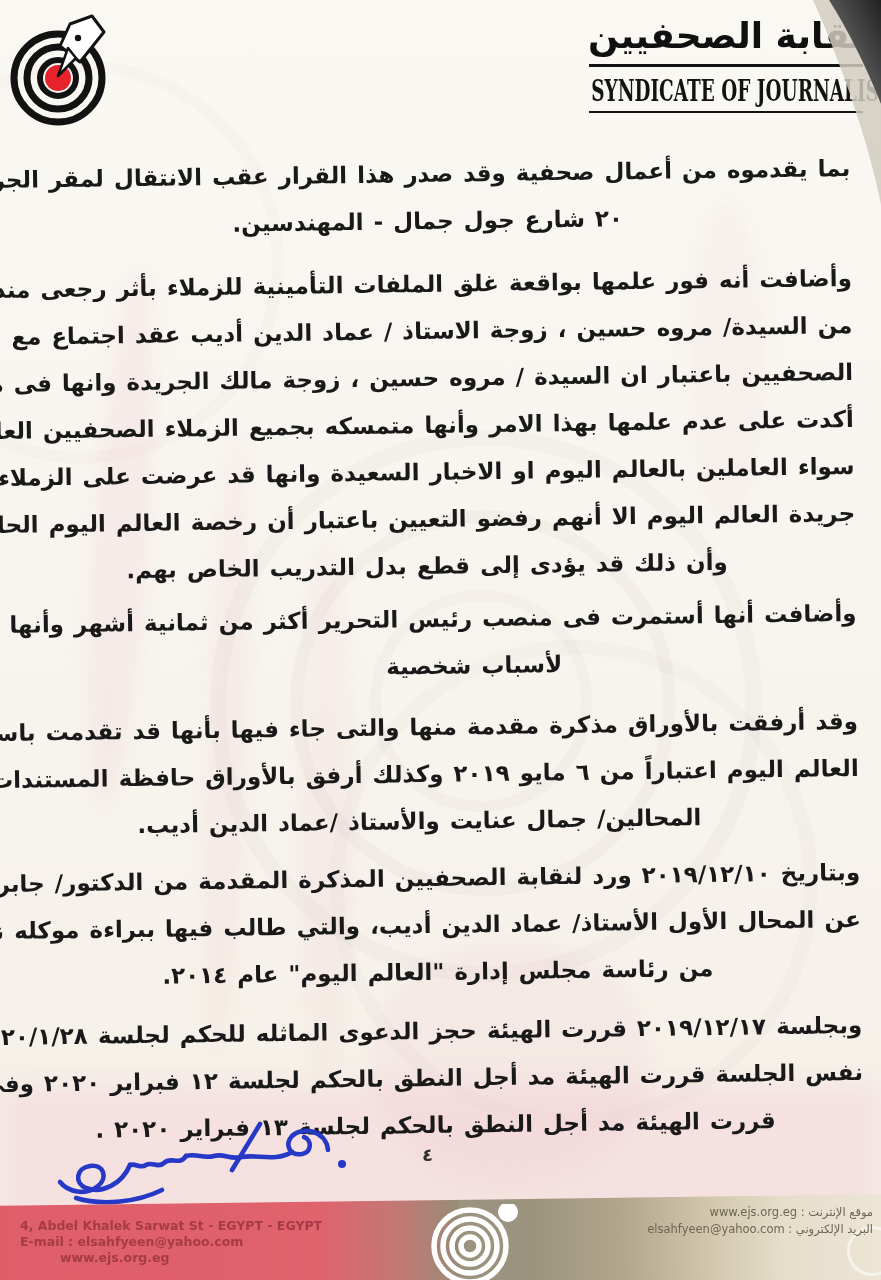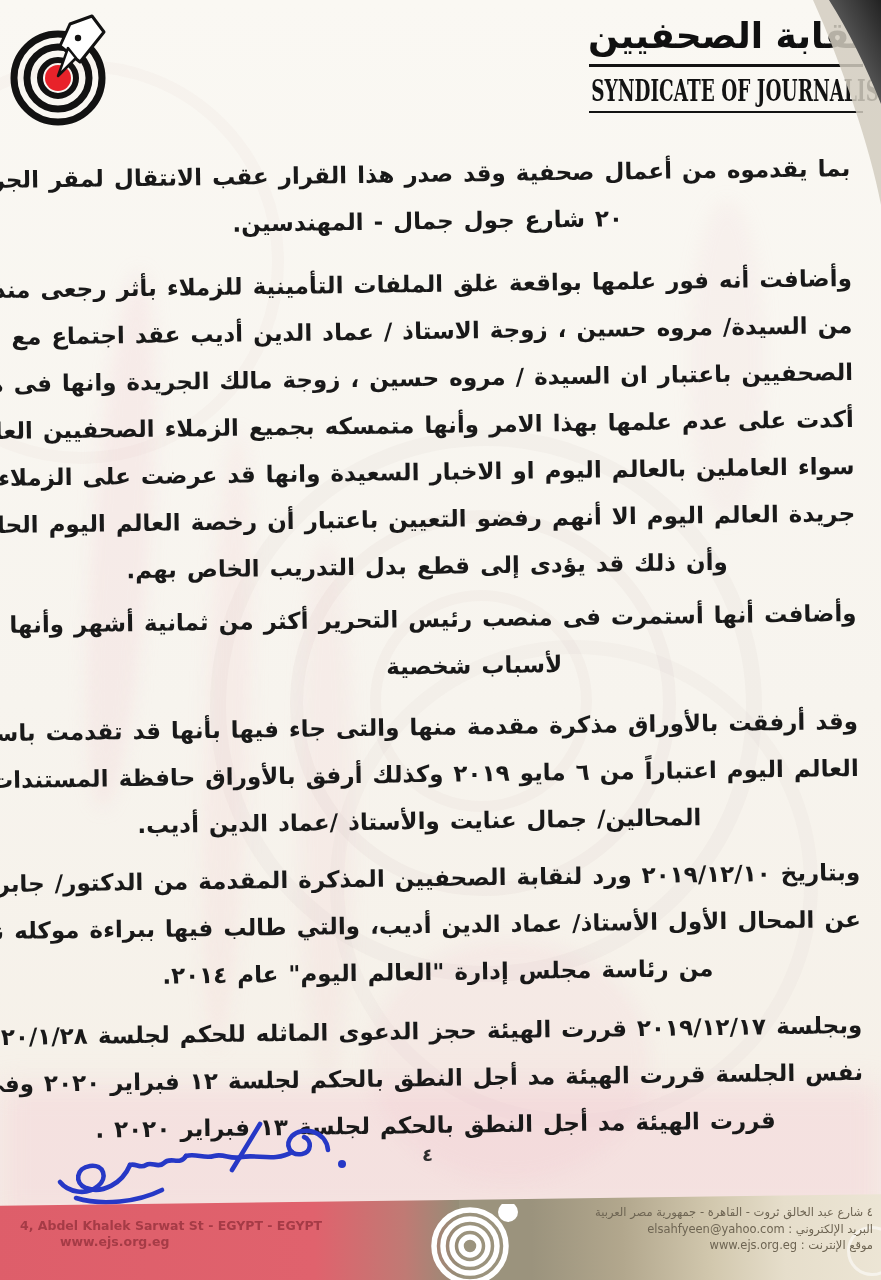--- a/index.html
+++ b/index.html
@@ -173,21 +173,21 @@
         <circle cx="62" cy="42" r="18"></circle>
         <circle cx="62" cy="42" r="9"></circle>
       </g>
       <circle cx="100" cy="8" r="10" fill="#ffffff"></circle>
     </svg>
   </div>
   <div class="edge-ring"></div>
 
   <div class="f-left" id="footer-left">
       <div>4, Abdel Khalek Sarwat St - EGYPT - EGYPT</div>
+      <div>E-mail : elsahfyeen@yahoo.com</div>
       <div class="fl4">www.ejs.org.eg</div>
     </div>
   <div class="f-right" id="footer-right">
-      <div>٤ شارع عبد الخالق ثروت - القاهرة - جمهورية مصر العربية</div>
+      <div>موقع الإنترنت : www.ejs.org.eg</div>
       <div>البريد الإلكتروني : elsahfyeen@yahoo.com</div>
-      <div>موقع الإنترنت : www.ejs.org.eg</div>
     </div>
 
 </div>
 
 </body></html>

